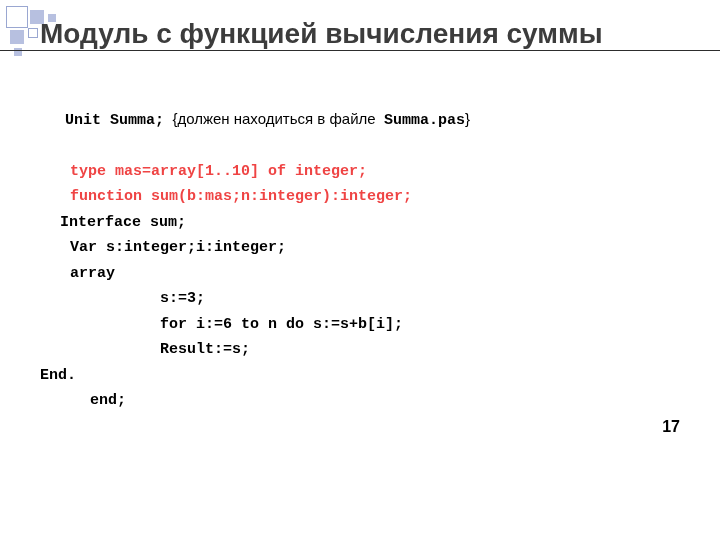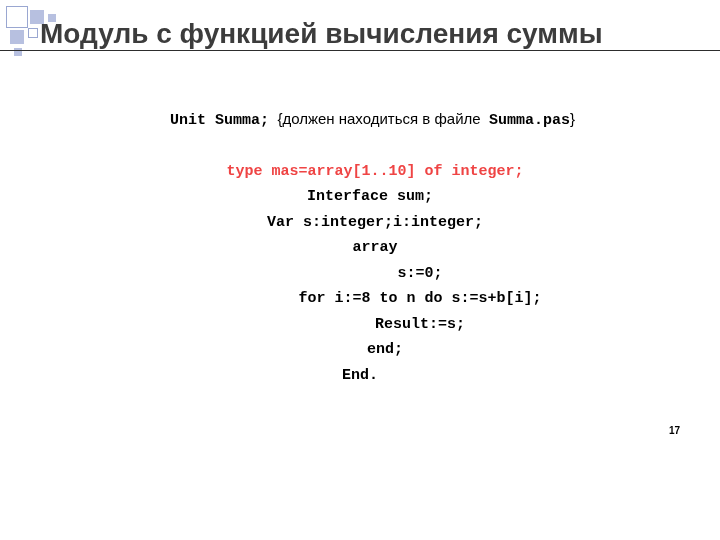--- a/index.html
+++ b/index.html
@@ -10,21 +10,20 @@
     background: #ffffff;
     font-family: Arial, "Helvetica Neue", sans-serif;
     overflow: hidden;
     position: relative;
   }
   .slide {
     width: 720px;
     height: 456px;
     position: relative;
     box-sizing: border-box;
-    text-align: center;
   }
   
   .sq {
     position: absolute;
     box-sizing: border-box;
   }
   .sq-outline-lg {
     width: 22px;
     height: 22px;
     border: 1px solid #9aa7d1;
@@ -78,21 +77,21 @@
   .reg  { font-family: Arial, sans-serif; font-weight: normal; }
   .blue { color: #ef4444; }
   .ind1 { padding-left: 30px; display: inline-block; }
   .ind2 { padding-left: 50px; display: inline-block; }
   .ind3 { padding-left: 120px; display: inline-block; }
   .line { display: block; white-space: pre; }
   .page-num {
     position: absolute;
     right: 40px;
     bottom: 20px;
-    font-size: 10px;
+    font-size: 16px;
     font-weight: bold;
     color: #000;
   }
 </style>
 </head>
 <body>
 
 <div class="slide">
 
   <div class="sq sq-outline-lg" style="left:6px; top:6px;"></div>
@@ -104,24 +103,25 @@
 
   <div class="rule"></div>
 
   <div class="title">Модуль с функцией вычисления суммы</div>
 
   <div class="body">
     <span class="line">
       <span class="mono">Unit Summa;</span><span class="reg">  {должен находиться в файле  </span><span class="mono">Summa.pas</span><span class="reg">}</span>
     </span>
     <span class="line mono blue ind1">type mas=array[1..10] of integer;</span>
+    <span class="line mono blue ind1">function sum(b:mas;n:integer):integer;</span>
     <span class="line mono" style="padding-left:20px;">Interface sum;</span>
     <span class="line mono ind1">Var s:integer;i:integer;</span>
     <span class="line mono ind1">array</span>
-    <span class="line mono ind3">s:=0;</span>
-    <span class="line mono ind3">for i:=8 to n do s:=s+b[i];</span>
+    <span class="line mono ind3">s:=3;</span>
+    <span class="line mono ind3">for i:=6 to n do s:=s+b[i];</span>
     <span class="line mono ind3">Result:=s;</span>
+    <span class="line mono">End.</span>
     <span class="line mono ind2">end;</span>
-    <span class="line mono">End.</span>
   </div>
 
   <div class="page-num">17</div>
 </div>
 
 </body></html>

